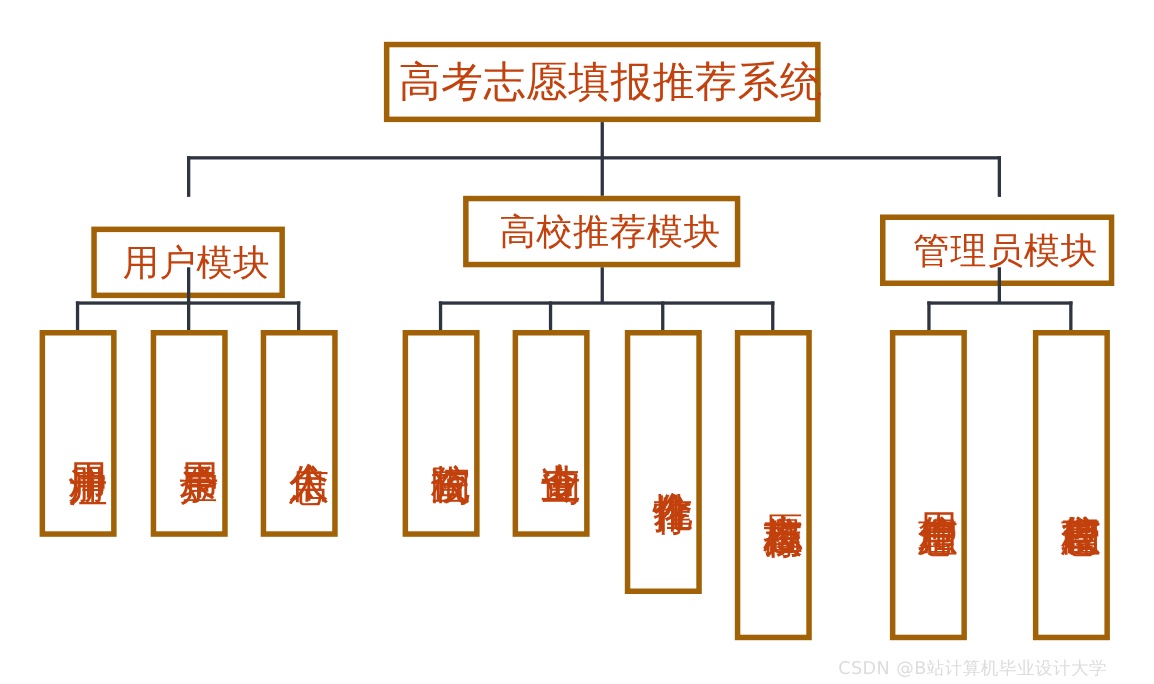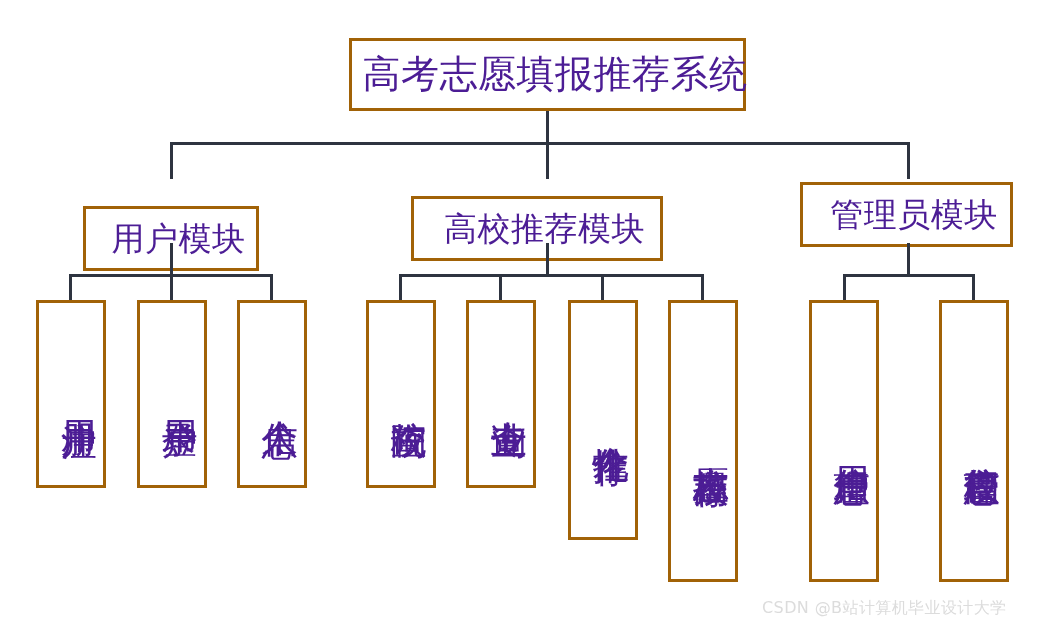--- a/index.html
+++ b/index.html
@@ -15,23 +15,23 @@
     position: relative;
     width: 1049px;
     height: 622px;
     background: #ffffff;
     overflow: hidden;
   }
   
   .node {
     position: absolute;
     box-sizing: border-box;
-    border: 3px solid #a16207;
+    border: 5px solid #a16207;
     background: #ffffff;
-    color: #4c1d95;
+    color: #c2410c;
     display: flex;
     align-items: center;
     justify-content: center;
     line-height: 1.02;
     padding-left: 15px;
   }
   .node.horiz {
     white-space: nowrap;
     letter-spacing: 0.5px;
   }
@@ -86,35 +86,35 @@
   <div class="line v" style="left:170px; top:243px; width:3px; height:32px;"></div>
   <div class="line h" style="left:69px; top:274px; width:204px; height:3px;"></div>
   <div class="line v" style="left:69px; top:274px; width:3px; height:27px;"></div>
   <div class="line v" style="left:170px; top:274px; width:3px; height:27px;"></div>
   <div class="line v" style="left:270px; top:274px; width:3px; height:27px;"></div>
 
   <div class="node vert node-leaf" style="left:36px; top:300px; width:70px; height:188px;">用户注册</div>
   <div class="node vert node-leaf" style="left:137px; top:300px; width:70px; height:188px;">用户登录</div>
   <div class="node vert node-leaf" style="left:237px; top:300px; width:70px; height:188px;">个人信息</div>
 
-  <div class="node horiz node-module" style="left:411px; top:178px; width:252px; height:65px;margin-top:18px;">高校推荐模块</div>
+  <div class="node horiz node-module" style="left:421px; top:178px; width:252px; height:65px;">高校推荐模块</div>
 
   <div class="line v" style="left:546px; top:243px; width:3px; height:32px;"></div>
   <div class="line h" style="left:399px; top:274px; width:305px; height:3px;"></div>
   <div class="line v" style="left:399px; top:274px; width:3px; height:27px;"></div>
   <div class="line v" style="left:499px; top:274px; width:3px; height:27px;"></div>
   <div class="line v" style="left:601px; top:274px; width:3px; height:27px;"></div>
   <div class="line v" style="left:701px; top:274px; width:3px; height:27px;"></div>
 
   <div class="node vert node-leaf" style="left:366px; top:300px; width:70px; height:188px;">院校查询</div>
   <div class="node vert node-leaf" style="left:466px; top:300px; width:70px; height:188px;">专业查询</div>
   <div class="node vert node-leaf" style="left:568px; top:300px; width:70px; height:240px;">个性化推荐</div>
   <div class="node vert node-leaf" style="left:668px; top:300px; width:70px; height:282px;">志愿高校推荐</div>
 
-  <div class="node horiz node-module" style="left:800px; top:182px; width:213px; height:65px;">管理员模块</div>
+  <div class="node horiz node-module" style="left:800px; top:195px; width:213px; height:65px;">管理员模块</div>
 
   <div class="line v" style="left:907px; top:243px; width:3px; height:32px;"></div>
   <div class="line h" style="left:843px; top:274px; width:132px; height:3px;"></div>
   <div class="line v" style="left:843px; top:274px; width:3px; height:27px;"></div>
   <div class="line v" style="left:972px; top:274px; width:3px; height:27px;"></div>
 
   <div class="node vert node-leaf" style="left:809px; top:300px; width:70px; height:282px;">用户信息管理</div>
   <div class="node vert node-leaf" style="left:939px; top:300px; width:70px; height:282px;">高校信息管理</div>
 
   <div class="watermark" style="left:762px; top:598px;">CSDN @B站计算机毕业设计大学</div>

